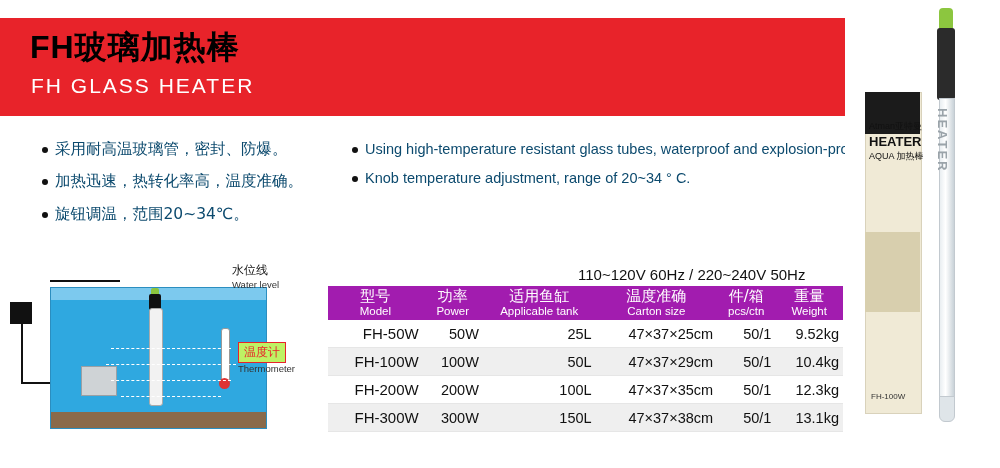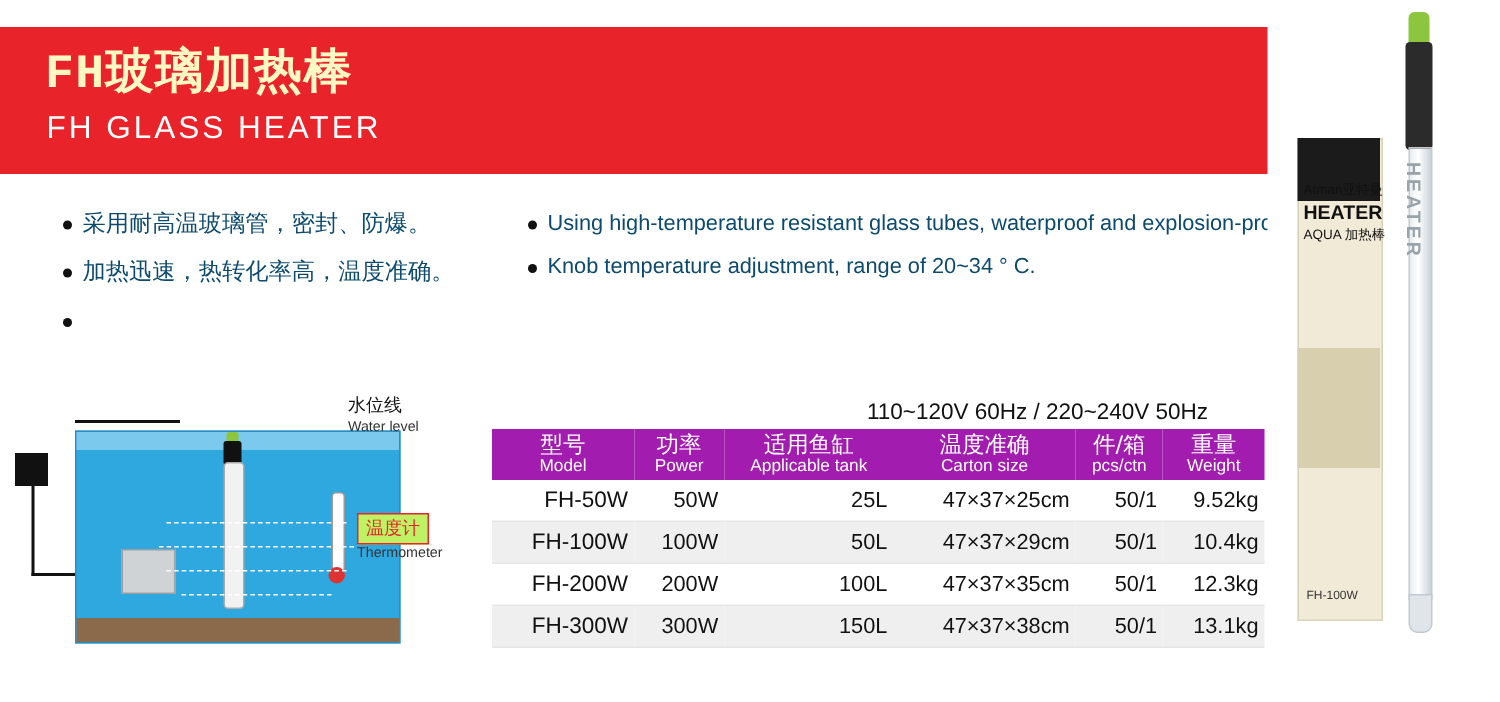--- a/index.html
+++ b/index.html
@@ -10,22 +10,22 @@
     position:relative;
     overflow:hidden;
   }
   
   .header{
     position:absolute;left:0;top:18px;width:875px;height:98px;
     background:#e8232a;
   }
   .header .title-cn{
     position:absolute;left:30px;top:8px;
-    font-size:32px;font-weight:bold;color:#fef9c3;letter-spacing:1px;
-    font-family:Liberation Mono, monospace;
+    font-size:32px;font-weight:bold;color:#000000;letter-spacing:1px;
+    font-family:Liberation Sans, sans-serif;
   }
   .header .title-en{
     position:absolute;left:31px;top:56px;
     font-size:21px;color:#ffffff;letter-spacing:2px;font-weight:300;
   }
   
   .features-cn{
     position:absolute;left:42px;top:140px;width:300px;
   }
   .features-en{
@@ -187,20 +187,21 @@
   <div class="feat">
     <span class="dot"></span>
     <span>采用耐高温玻璃管，密封、防爆。</span>
   </div>
   <div class="feat">
     <span class="dot"></span>
     <span>加热迅速，热转化率高，温度准确。</span>
   </div>
   <div class="feat">
     <span class="dot"></span>
+    <span>旋钮调温，范围20~34℃。</span>
   </div>
 </div>
 
 <div class="features-en">
   <div class="feat">
     <span class="dot"></span>
     <span>Using high-temperature resistant glass tubes, waterproof and explosion-proof.</span>
   </div>
   <div class="feat">
     <span class="dot"></span>

